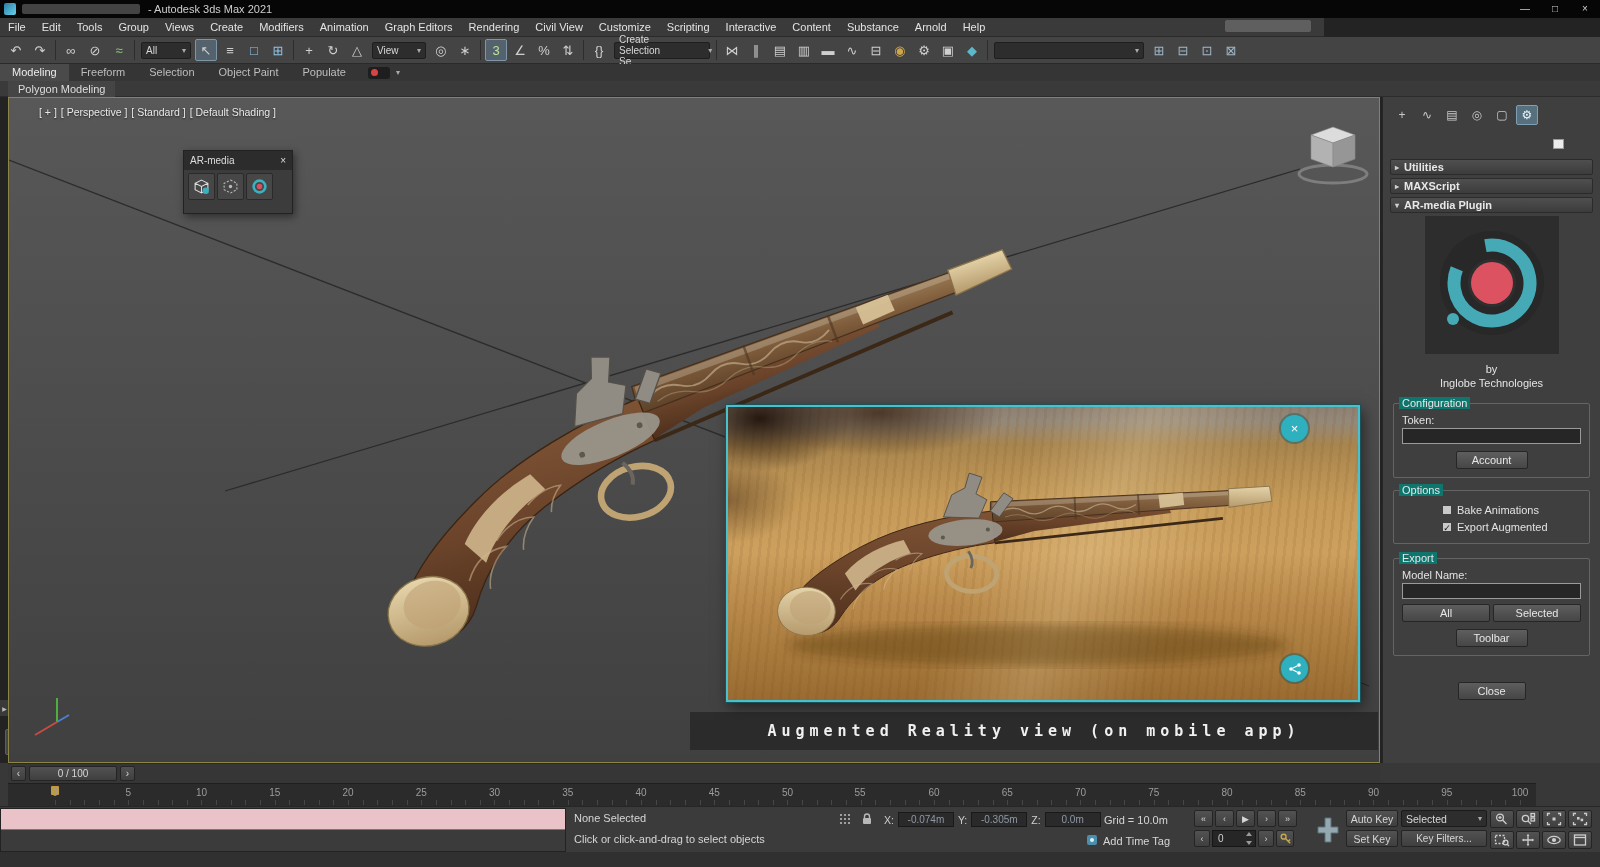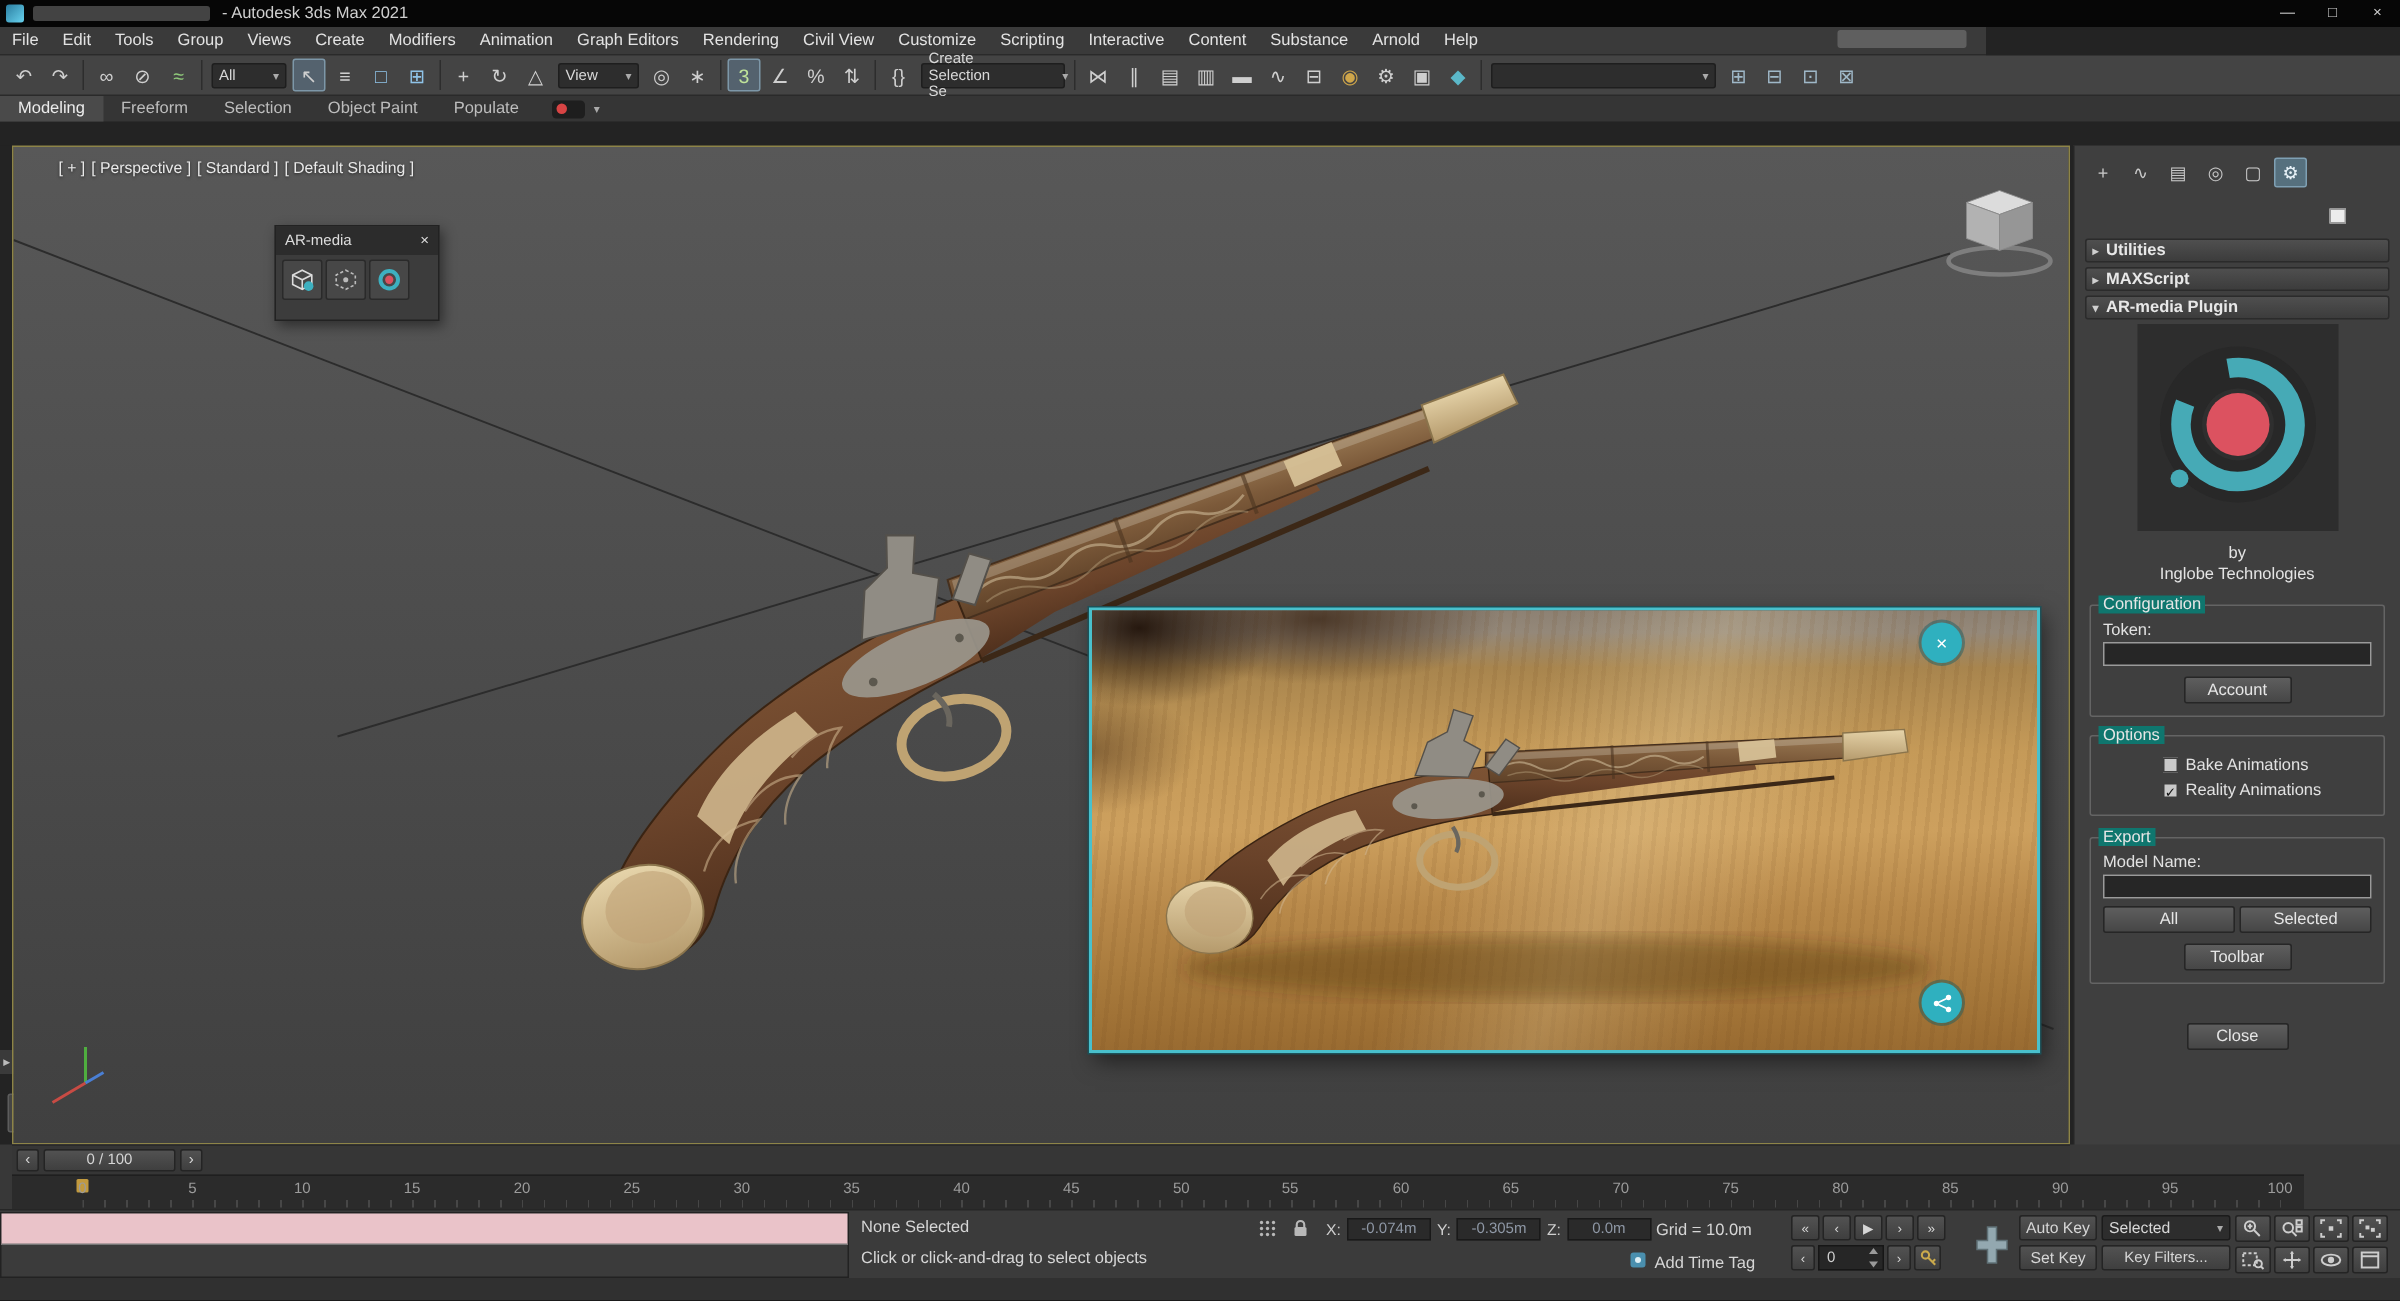--- a/index.html
+++ b/index.html
@@ -297,20 +297,23 @@
         <div class="ribbon-tab active">Modeling</div>
         <div class="ribbon-tab">Freeform</div>
         <div class="ribbon-tab">Selection</div>
         <div class="ribbon-tab">Object Paint</div>
         <div class="ribbon-tab">Populate</div>
       </div>
     <div class="yt-icon">
         <i></i>
       </div>
     <span class="dd-arrow" style="margin-left:6px;">▾</span>
+  </div>
+  <div class="subrow">
+    <span class="sub-tab">Polygon Modeling</span>
   </div>
 
   <div class="left-strip"></div>
   <div class="mini-expand">▶</div>
   <div class="vp-layout-tab"></div>
 
   <div class="viewport">
     <svg class="vp-svg" width="1370" height="664" viewBox="0 0 1370 664">
       <defs>
         <linearGradient id="gwood" x1="0" y1="0" x2="0" y2="1">
@@ -419,20 +422,23 @@
       <div class="circ-btn" style="right:50px;bottom:18px;">
         <svg width="14" height="14" viewBox="0 0 14 14" fill="#fff">
             <circle cx="3" cy="7" r="1.8"></circle>
             <circle cx="11" cy="3" r="1.8"></circle>
             <circle cx="11" cy="11" r="1.8"></circle>
             <path d="M4.5,6.2 L9.5,3.8 M4.5,7.8 L9.5,10.2" stroke="#fff" stroke-width="1.2"></path>
           </svg>
       </div>
     </div>
 
+    <div class="caption">
+      <span>Augmented Reality view (on mobile app)</span>
+    </div>
   </div>
 
   <div class="command-panel">
     <div class="cp-tabs" id="cp-tabs">
         <div class="cp-tab">+</div>
         <div class="cp-tab">∿</div>
         <div class="cp-tab">▤</div>
         <div class="cp-tab">◎</div>
         <div class="cp-tab">▢</div>
         <div class="cp-tab active">⚙</div>
@@ -475,21 +481,21 @@
         </div>
 
         <div class="group" style="margin-top:12px;padding-left:48px;">
           <div class="gtitle">Options</div>
           <div class="chk-row">
             <span class="chk"></span>
             <span>Bake Animations</span>
           </div>
           <div class="chk-row">
             <span class="chk">✓</span>
-            <span>Reality Animations</span>
+            <span>Export Augmented</span>
           </div>
         </div>
 
         <div class="group">
           <div class="gtitle">Export</div>
           <div class="field-label">Model Name:</div>
           <input class="tin" readonly="" value="" style="">
           <div class="btn-row">
             <div class="btn">All</div>
             <div class="btn">Selected</div>

